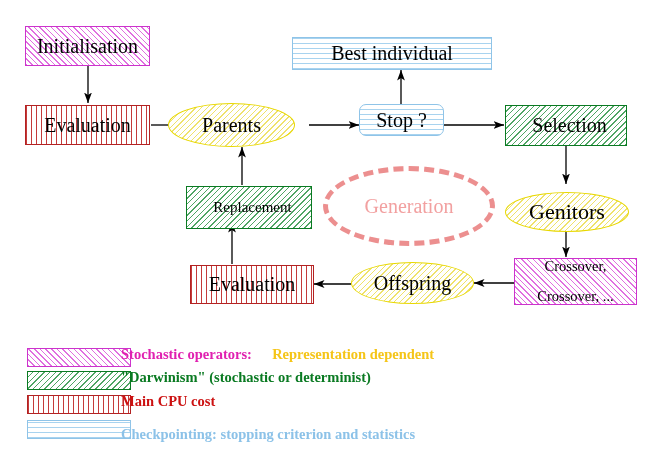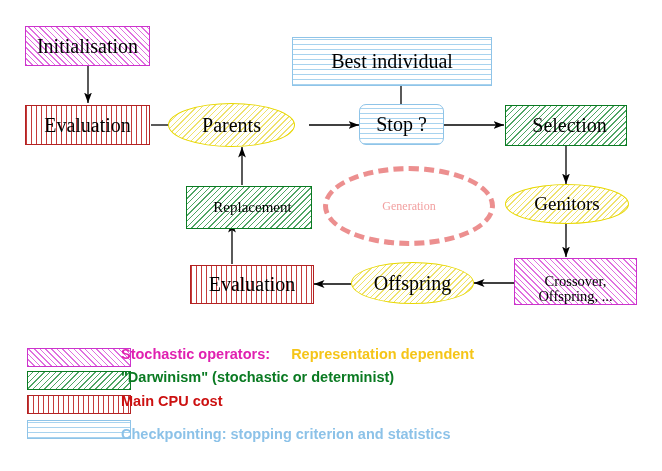--- a/index.html
+++ b/index.html
@@ -89,21 +89,21 @@
     height: 19px;
     border-width: 1.5px;
     border-style: solid;
   }
   .legend-text {
     position: absolute;
     left: 121px;
     white-space: nowrap;
     font-weight: bold;
     font-size: 14.5px;
-    font-family: Liberation Sans, sans-serif;
+    font-family: Liberation Serif, serif;
   }
   .legend-text .plain { font-weight: bold; }
 </style>
 </head>
 <body>
 
 <div id="canvas">
 
   <svg class="edges" viewBox="0 0 662 471" xmlns="http://www.w3.org/2000/svg">
     <defs>
@@ -140,54 +140,54 @@
   </div>
 
   <div class="node box fill-red" style="left:25px; top:105px; width:125px; height:40px; font-size:20px;">
     <span>Evaluation</span>
   </div>
 
   <div class="node ellipse fill-yellow" style="left:168px; top:103px; width:127px; height:44px; font-size:20px;">
     <span>Parents</span>
   </div>
 
-  <div class="node box rounded fill-blue" style="left:359px; top:104px; width:85px; height:41px; font-size:20px;">
+  <div class="node box rounded fill-blue" style="left:359px; top:104px; width:85px; height:32px; font-size:20px;">
     <span>Stop ?</span>
   </div>
 
-  <div class="node box fill-blue" style="left:292px; top:37px; width:200px; height:49px; font-size:20px;">
+  <div class="node box fill-blue" style="left:292px; top:37px; width:200px; height:33px; font-size:20px;">
     <span>Best individual</span>
   </div>
 
   <div class="node box fill-green" style="left:505px; top:105px; width:122px; height:41px; font-size:20px;">
     <span>Selection</span>
   </div>
 
-  <div class="node ellipse fill-yellow" style="left:505px; top:184px; width:124px; height:40px; font-size:19px;">
+  <div class="node ellipse fill-yellow" style="left:505px; top:192px; width:124px; height:40px; font-size:22px;">
     <span>Genitors</span>
   </div>
 
-  <div class="node box fill-magenta" style="left:514px; top:258px; width:123px; height:47px; font-size:14.5px; flex-direction:column; justify-content:flex-end;">
+  <div class="node box fill-magenta" style="left:514px; top:258px; width:123px; height:47px; font-size:14.5px; flex-direction:column; justify-content:space-between;">
     <span>Crossover,</span>
-    <span>Offspring, ...</span>
+    <span>Crossover, ...</span>
   </div>
 
   <div class="node ellipse fill-yellow" style="left:351px; top:262px; width:123px; height:42px; font-size:20px;">
     <span>Offspring</span>
   </div>
 
   <div class="node box fill-red" style="left:190px; top:265px; width:124px; height:39px; font-size:20px;">
     <span>Evaluation</span>
   </div>
 
   <div class="node box fill-green" style="left:186px; top:186px; width:126px; height:43px; font-size:15px;">
     <span>Replacement</span>
   </div>
 
-  <div class="generation-ellipse" style="left:323px; top:166px; width:172px; height:80px; font-size:12px;">
+  <div class="generation-ellipse" style="left:323px; top:166px; width:172px; height:80px; font-size:20px;">
     <span>Generation</span>
   </div>
 
   <div>
 
     <div class="legend-swatch fill-magenta" style="left:27px; top:348px;"></div>
     <div class="legend-text" style="top:346px;">
       <span class="plain" style="color:#e020b0;">Stochastic operators:</span>
       <span style="display:inline-block; width:13px;"></span>
       <span class="plain" style="color:#f5c518;">Representation dependent</span>

